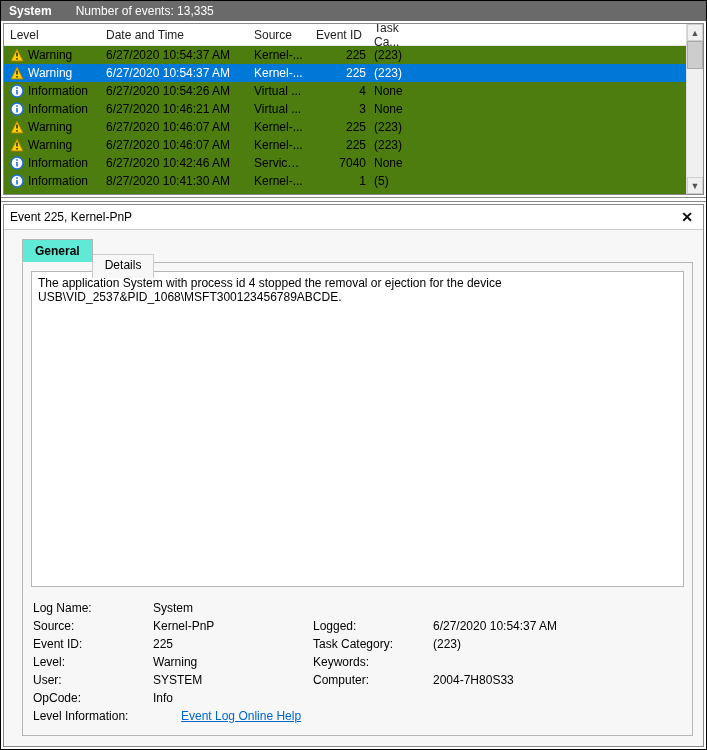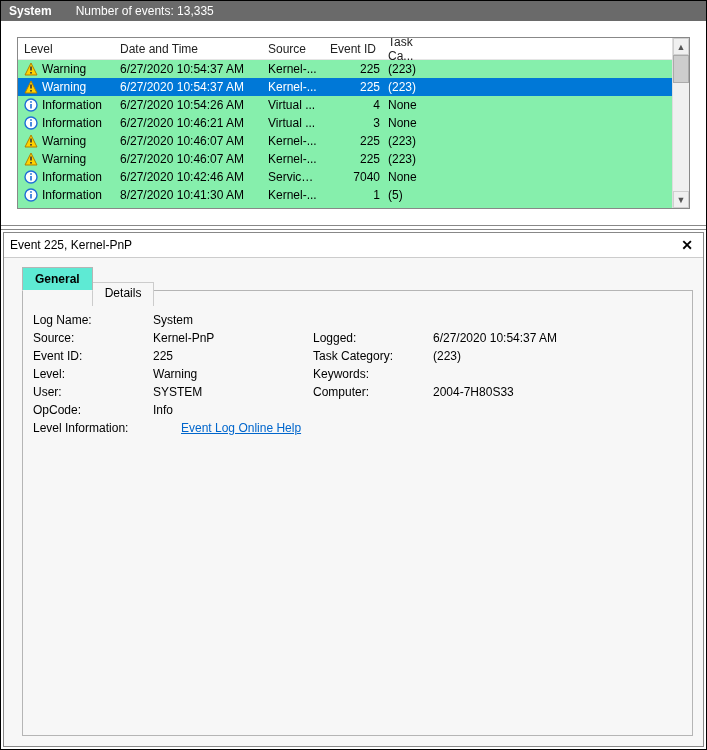--- a/index.html
+++ b/index.html
@@ -1,21 +1,21 @@
 <!DOCTYPE html>
 <html><head>
 <meta charset="utf-8">
 <style>
 * { box-sizing: border-box; margin: 0; padding: 0; font-family: "Segoe UI", Tahoma, sans-serif; font-size: 12px; }
 body { width: 707px; height: 750px; background: #fff; border: 1px solid #000; overflow: hidden; display: flex; flex-direction: column; }
 .header-bar { background: #6a6a6a; color: #fff; padding: 2px 8px; display: flex; align-items: center; height: 20px; }
 .header-bar .title { font-weight: bold; margin-right: 24px; }
 
 
-.list-pane { border: 1px solid #888; margin: 16px; height: 172px; position: relative; display: flex; background: #86efac; }
+.list-pane { border: 1px solid #888; margin: 2px; height: 172px; position: relative; display: flex; background: #4d7c0f; }
 .list-scroll { flex: 1; overflow: hidden; }
 .list-headers { display: flex; background: #fff; border-bottom: 1px solid #e5e5e5; height: 22px; align-items: center; }
 .list-headers .col { padding: 2px 6px; height: 100%; display: flex; align-items: center; color: #222; }
 .col-level { width: 96px; }
 .col-date { width: 148px; }
 .col-source { width: 60px; }
 .col-evid { width: 60px; text-align: left; justify-content: flex-end; }
 .col-task { width: 52px; }
 .list-rows { }
 .row { display: flex; align-items: center; height: 18px; padding: 0 2px; }
@@ -203,20 +203,21 @@
 <div class="detail-pane">
   <div class="detail-title">
     <span class="txt">Event 225, Kernel-PnP</span>
     <span class="close">✕</span>
   </div>
   <div class="tabs">
     <div class="tab active">General</div>
     <div class="tab">Details</div>
   </div>
   <div class="tab-body">
+    <div class="msg-box">The application System with process id 4 stopped the removal or ejection for the device USB\VID_2537&amp;PID_1068\MSFT300123456789ABCDE.</div>
     <div class="props">
       <div class="prow">
         <span class="plabel l1">Log Name:</span>
         <span class="pval v1">System</span>
       </div>
       <div class="prow">
         <span class="plabel l1">Source:</span>
         <span class="pval v1">Kernel-PnP</span>
         <span class="plabel l2">Logged:</span>
         <span class="pval">6/27/2020 10:54:37 AM</span>

